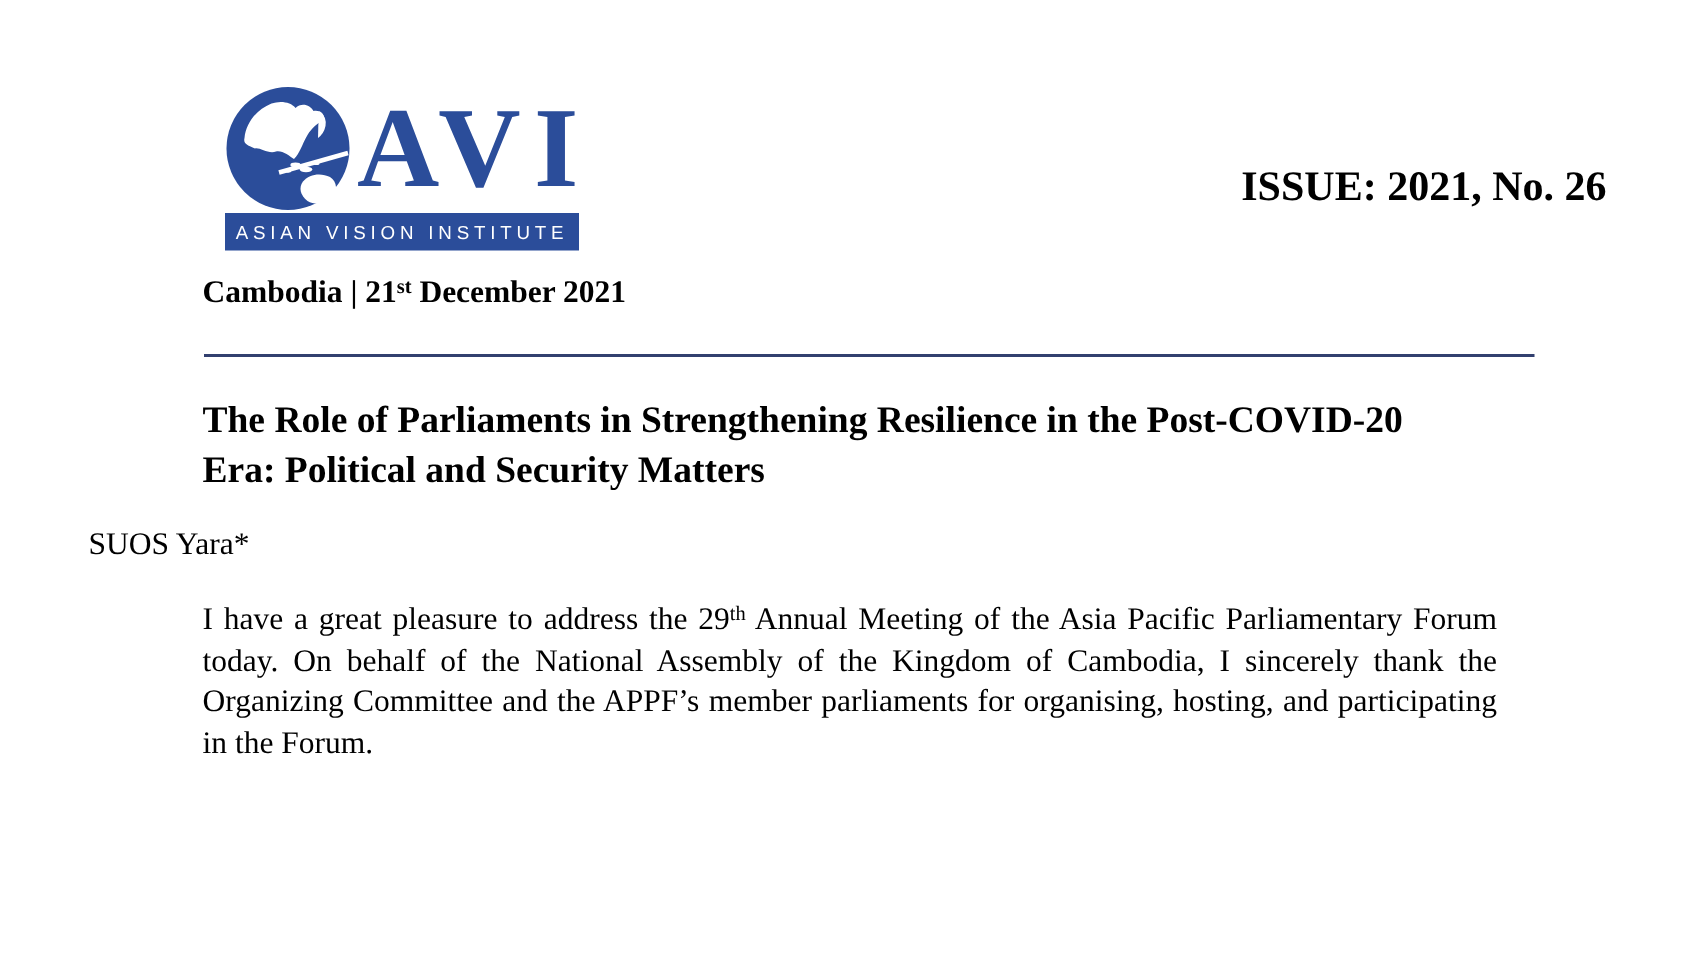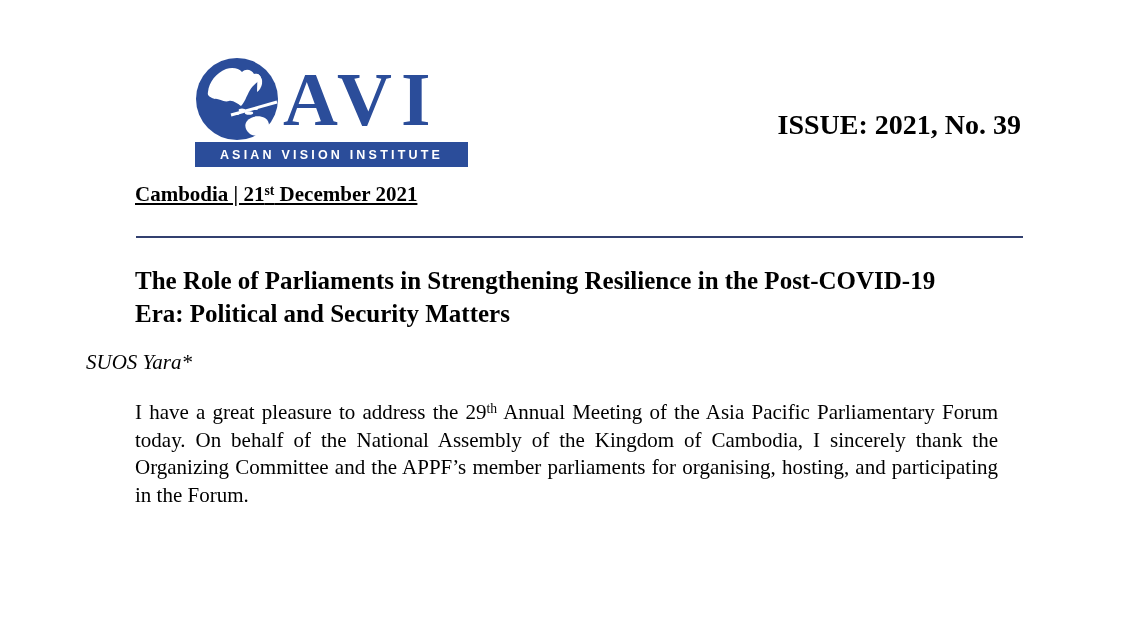--- a/index.html
+++ b/index.html
@@ -15,43 +15,42 @@
     position:relative;
     width:1134px;height:640px;
     background:var(--page-bg);
     overflow:hidden;
     font-family:"Liberation Serif","DejaVu Serif",serif;
     color:var(--text-black);
   }
   
   .header{
     display:flex;justify-content:space-between;align-items:flex-start;
-    padding:57px 113px 0 150px;
+    padding:57px 63px 0 150px;
     height:167px;
-    margin-left:45px;
   }
   .logo{display:flex;flex-direction:column;width:237px;}
   .logo-top{display:flex;align-items:center;height:84px;}
   .globe{width:84px;height:84px;flex:0 0 auto;}
   .wordmark{
     font-weight:bold;
     font-size:76px;
     line-height:84px;
     letter-spacing:9px;
     color:var(--brand-blue);
     margin-left:4px;
     white-space:nowrap;
   }
   .banner{
     margin-top:1px;
-    width:273px;height:25px;
+    width:236px;height:25px;
     background:var(--brand-blue);
     color:#fff;
     font-family:"Liberation Sans","DejaVu Sans",sans-serif;
-    font-weight:bold;
+    font-weight:normal;
     font-size:12.5px;
     letter-spacing:3.2px;
     display:flex;align-items:center;justify-content:center;
     white-space:nowrap;
     text-align:right;
   }
   .issue{
     margin-top:52px;
     font-weight:bold;
     font-size:28px;
@@ -63,39 +62,37 @@
     font-weight:bold;
     font-size:46px;
     letter-spacing:1px;
     color:var(--heading-blue);
     line-height:1.1;
   }
   .dateline{
     margin:15px 0 0 135px;
     font-weight:bold;
     font-size:21px;
-    text-decoration:underline;
   }
   .rule{
     margin:29px 111px 0 136px;
     border:none;
     border-top:2px solid var(--rule-navy);
     height:0;
   }
   
   .article-title{
     margin:26px 135px 0 135px;
     max-width:825px;
     font-weight:bold;
     font-size:25px;
     line-height:33px;
   }
   .article-author{
-    margin:20px 0 0 86px;
-    font-style:italic;
+    margin:20px 0 0 59px;
     font-size:21px;
   }
   .article-paragraph{
     margin:24px 136px 0 135px;
     font-size:21px;
     line-height:27.6px;
     text-align:justify;
   }
   .sup{
     font-size:65%;
@@ -131,27 +128,27 @@
             <path fill="#ffffff" d="M52,64 C56,59 64,58 70,61 C75,64 75,71 72,75 C68,79 60,80 55,77 C50,73 49,68 52,64 Z"></path>
 
             <ellipse cx="75" cy="79" rx="2" ry="1" fill="#ffffff"></ellipse>
           </svg>
         </span>
         <span class="wordmark">AVI</span>
       </div>
       <div class="banner">ASIAN VISION INSTITUTE</div>
     </div>
 
-    <div class="issue">ISSUE: 2021, No. 39</div>
+    <div class="issue">ISSUE: 2021, No. 26</div>
   </div>
 
 
   <div class="dateline"><span>Cambodia | 21</span><span class="sup">st</span><span> December 2021</span></div>
 
   <hr class="rule">
 
-  <div class="article-title">The Role of Parliaments in Strengthening Resilience in the Post-COVID-19 Era: Political and Security Matters</div>
+  <div class="article-title">The Role of Parliaments in Strengthening Resilience in the Post-COVID-20 Era: Political and Security Matters</div>
 
   <div class="article-author">SUOS Yara*</div>
 
   <p class="article-paragraph"><span>I have a great pleasure to address the 29</span><span class="sup">th</span><span> Annual Meeting of the Asia Pacific Parliamentary Forum today. On behalf of the National Assembly of the Kingdom of Cambodia, I sincerely thank the Organizing Committee and the APPF’s member parliaments for organising, hosting, and participating in the Forum.</span></p>
 
 </div>
 
 </body></html>

